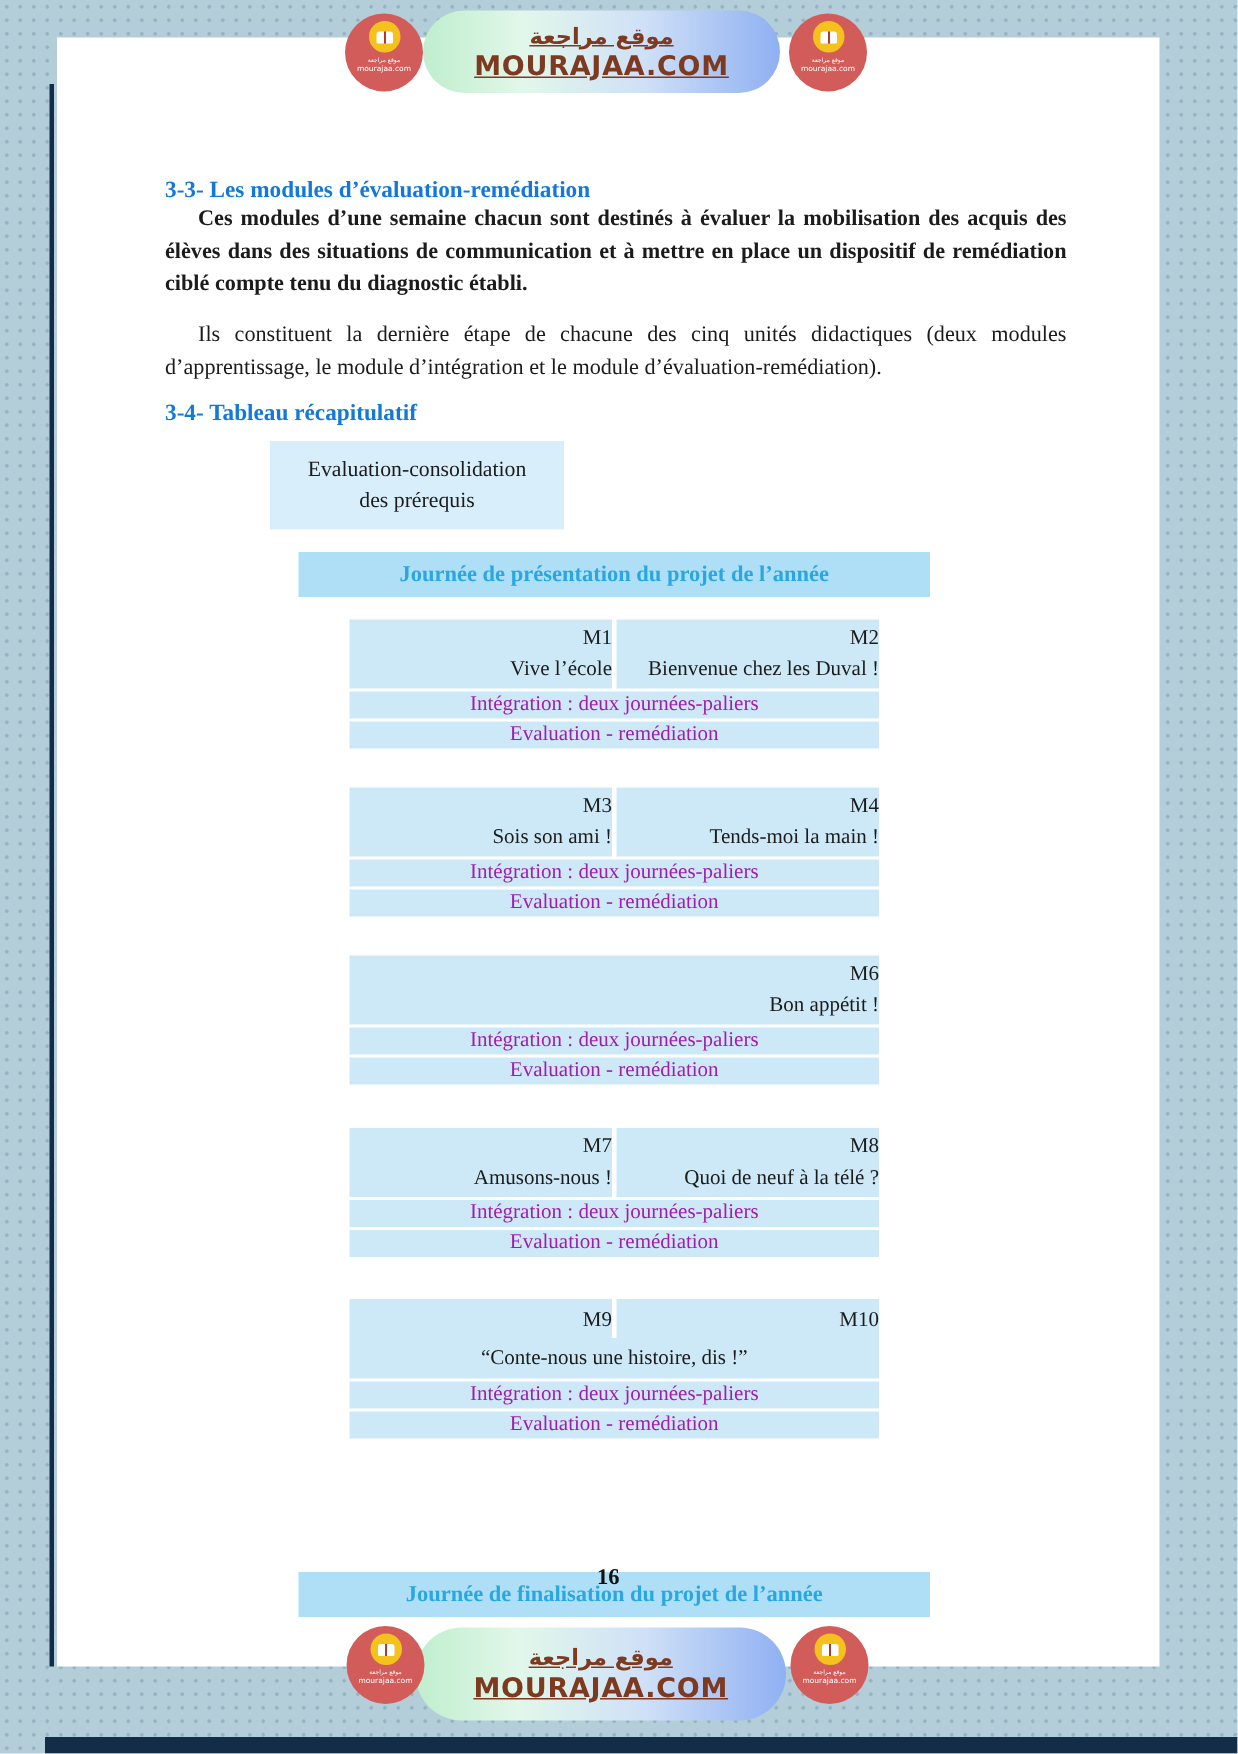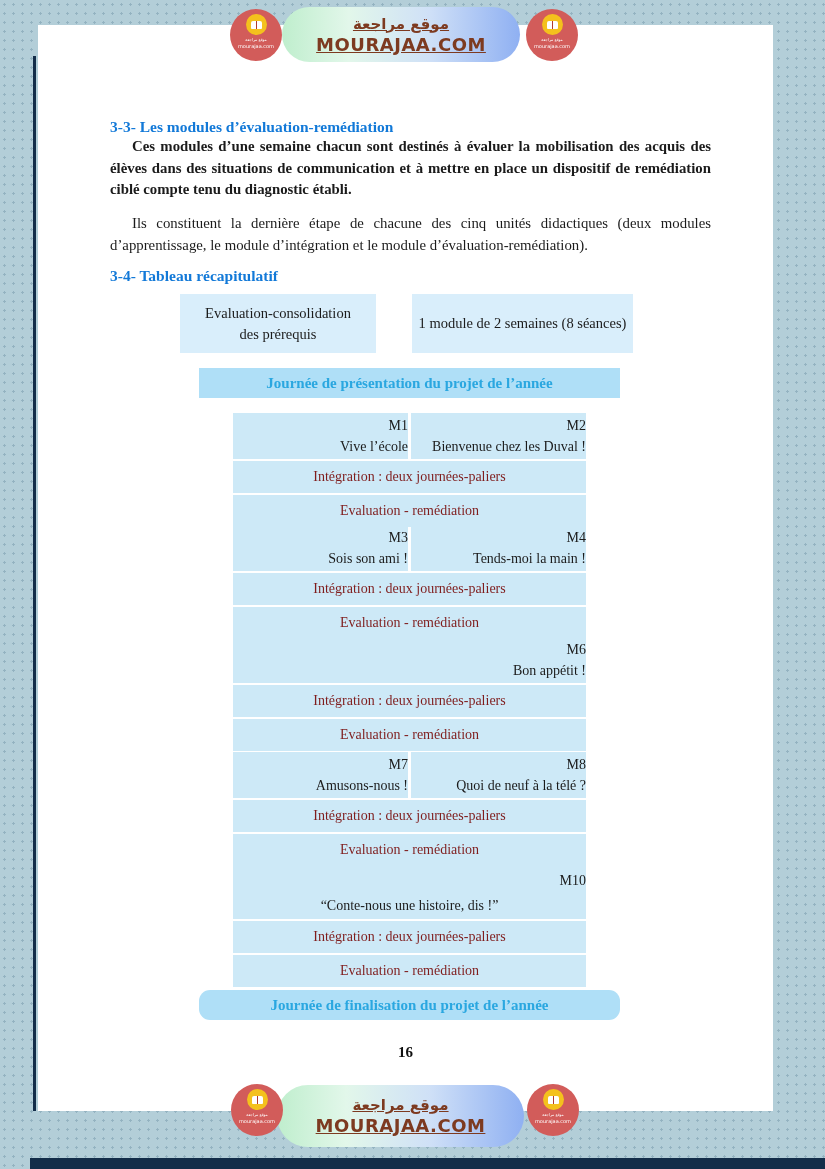--- a/index.html
+++ b/index.html
@@ -75,22 +75,22 @@
     align-items:flex-end; justify-content:center; text-align:center;
     font-size:14px; line-height:21px; color:#1b1b1b;
   }
   .cells.short { margin-bottom:0; }
   .cell.short { height:26px; justify-content:flex-end; padding-bottom:1px; }
   .shared-title {
     background:#cde9f7; height:27px; display:flex; align-items:center; justify-content:center;
     font-size:14px; color:#1b1b1b; margin-bottom:2px;
   }
   .row {
-    background:#cde9f7; height:32px; display:flex; align-items:center; justify-content:center;
-    font-size:14px; color:#7f1d1d; margin-bottom:2px;
+    background:#cde9f7; height:18px; display:flex; align-items:center; justify-content:center;
+    font-size:14px; color:#a21caf; margin-bottom:2px;
   }
   .row:last-child { margin-bottom:0; }
 
   .page-num {
     position:absolute; left:38px; top:1044px; width:735px; text-align:center;
     font-size:15px; font-weight:bold; color:#111111;
   }
 </style>
 </head>
 <body>
@@ -128,23 +128,20 @@
 
   <div class="para" style="top:213px;">Ils constituent la dernière étape de chacune des cinq unités didactiques (deux modules d’apprentissage, le module d’intégration et le module d’évaluation-remédiation).</div>
 
   <div class="h-blue" style="top:267px;">3-4- Tableau récapitulatif</div>
 
   <div class="box" style="left:180px; top:294px; width:196px; height:59px;">
     <div>Evaluation-consolidation</div>
     <div>des prérequis</div>
   </div>
 
-  <div class="box" style="left:412px; top:294px; width:221px; height:59px;">
-    <div>1 module de 2 semaines (8 séances)</div>
-  </div>
 
   <div class="banner" style="top:368px;">Journée de présentation du projet de l’année</div>
 
   <div class="block" style="top:413px;">
     <div class="cells">
       <div class="cell">
         <div>M1</div>
         <div>Vive l’école</div>
       </div>
       <div class="cell">
@@ -193,29 +190,32 @@
         <div>Quoi de neuf à la télé ?</div>
       </div>
     </div>
     <div class="row">Intégration : deux journées-paliers</div>
     <div class="row">Evaluation - remédiation</div>
   </div>
 
   <div class="block" style="top:866px;">
     <div class="cells short">
       <div class="cell short">
+        <div>M9</div>
+      </div>
+      <div class="cell short">
         <div>M10</div>
       </div>
     </div>
     <div class="shared-title">“Conte-nous une histoire, dis !”</div>
     <div class="row">Intégration : deux journées-paliers</div>
     <div class="row">Evaluation - remédiation</div>
   </div>
 
-  <div class="banner" style="top:990px;border-radius:11px;">Journée de finalisation du projet de l’année</div>
+  <div class="banner" style="top:1048px;">Journée de finalisation du projet de l’année</div>
 
   <div class="page-num">16</div>
 
   <div class="pill" style="left:277px; top:1085px; width:247px; height:62px;">
     <div class="pill-ar">موقع مراجعة</div>
     <div class="pill-domain">MOURAJAA.COM</div>
   </div>
 
   <div class="badge" style="left:231px; top:1084px;">
     <div class="badge-coin">

